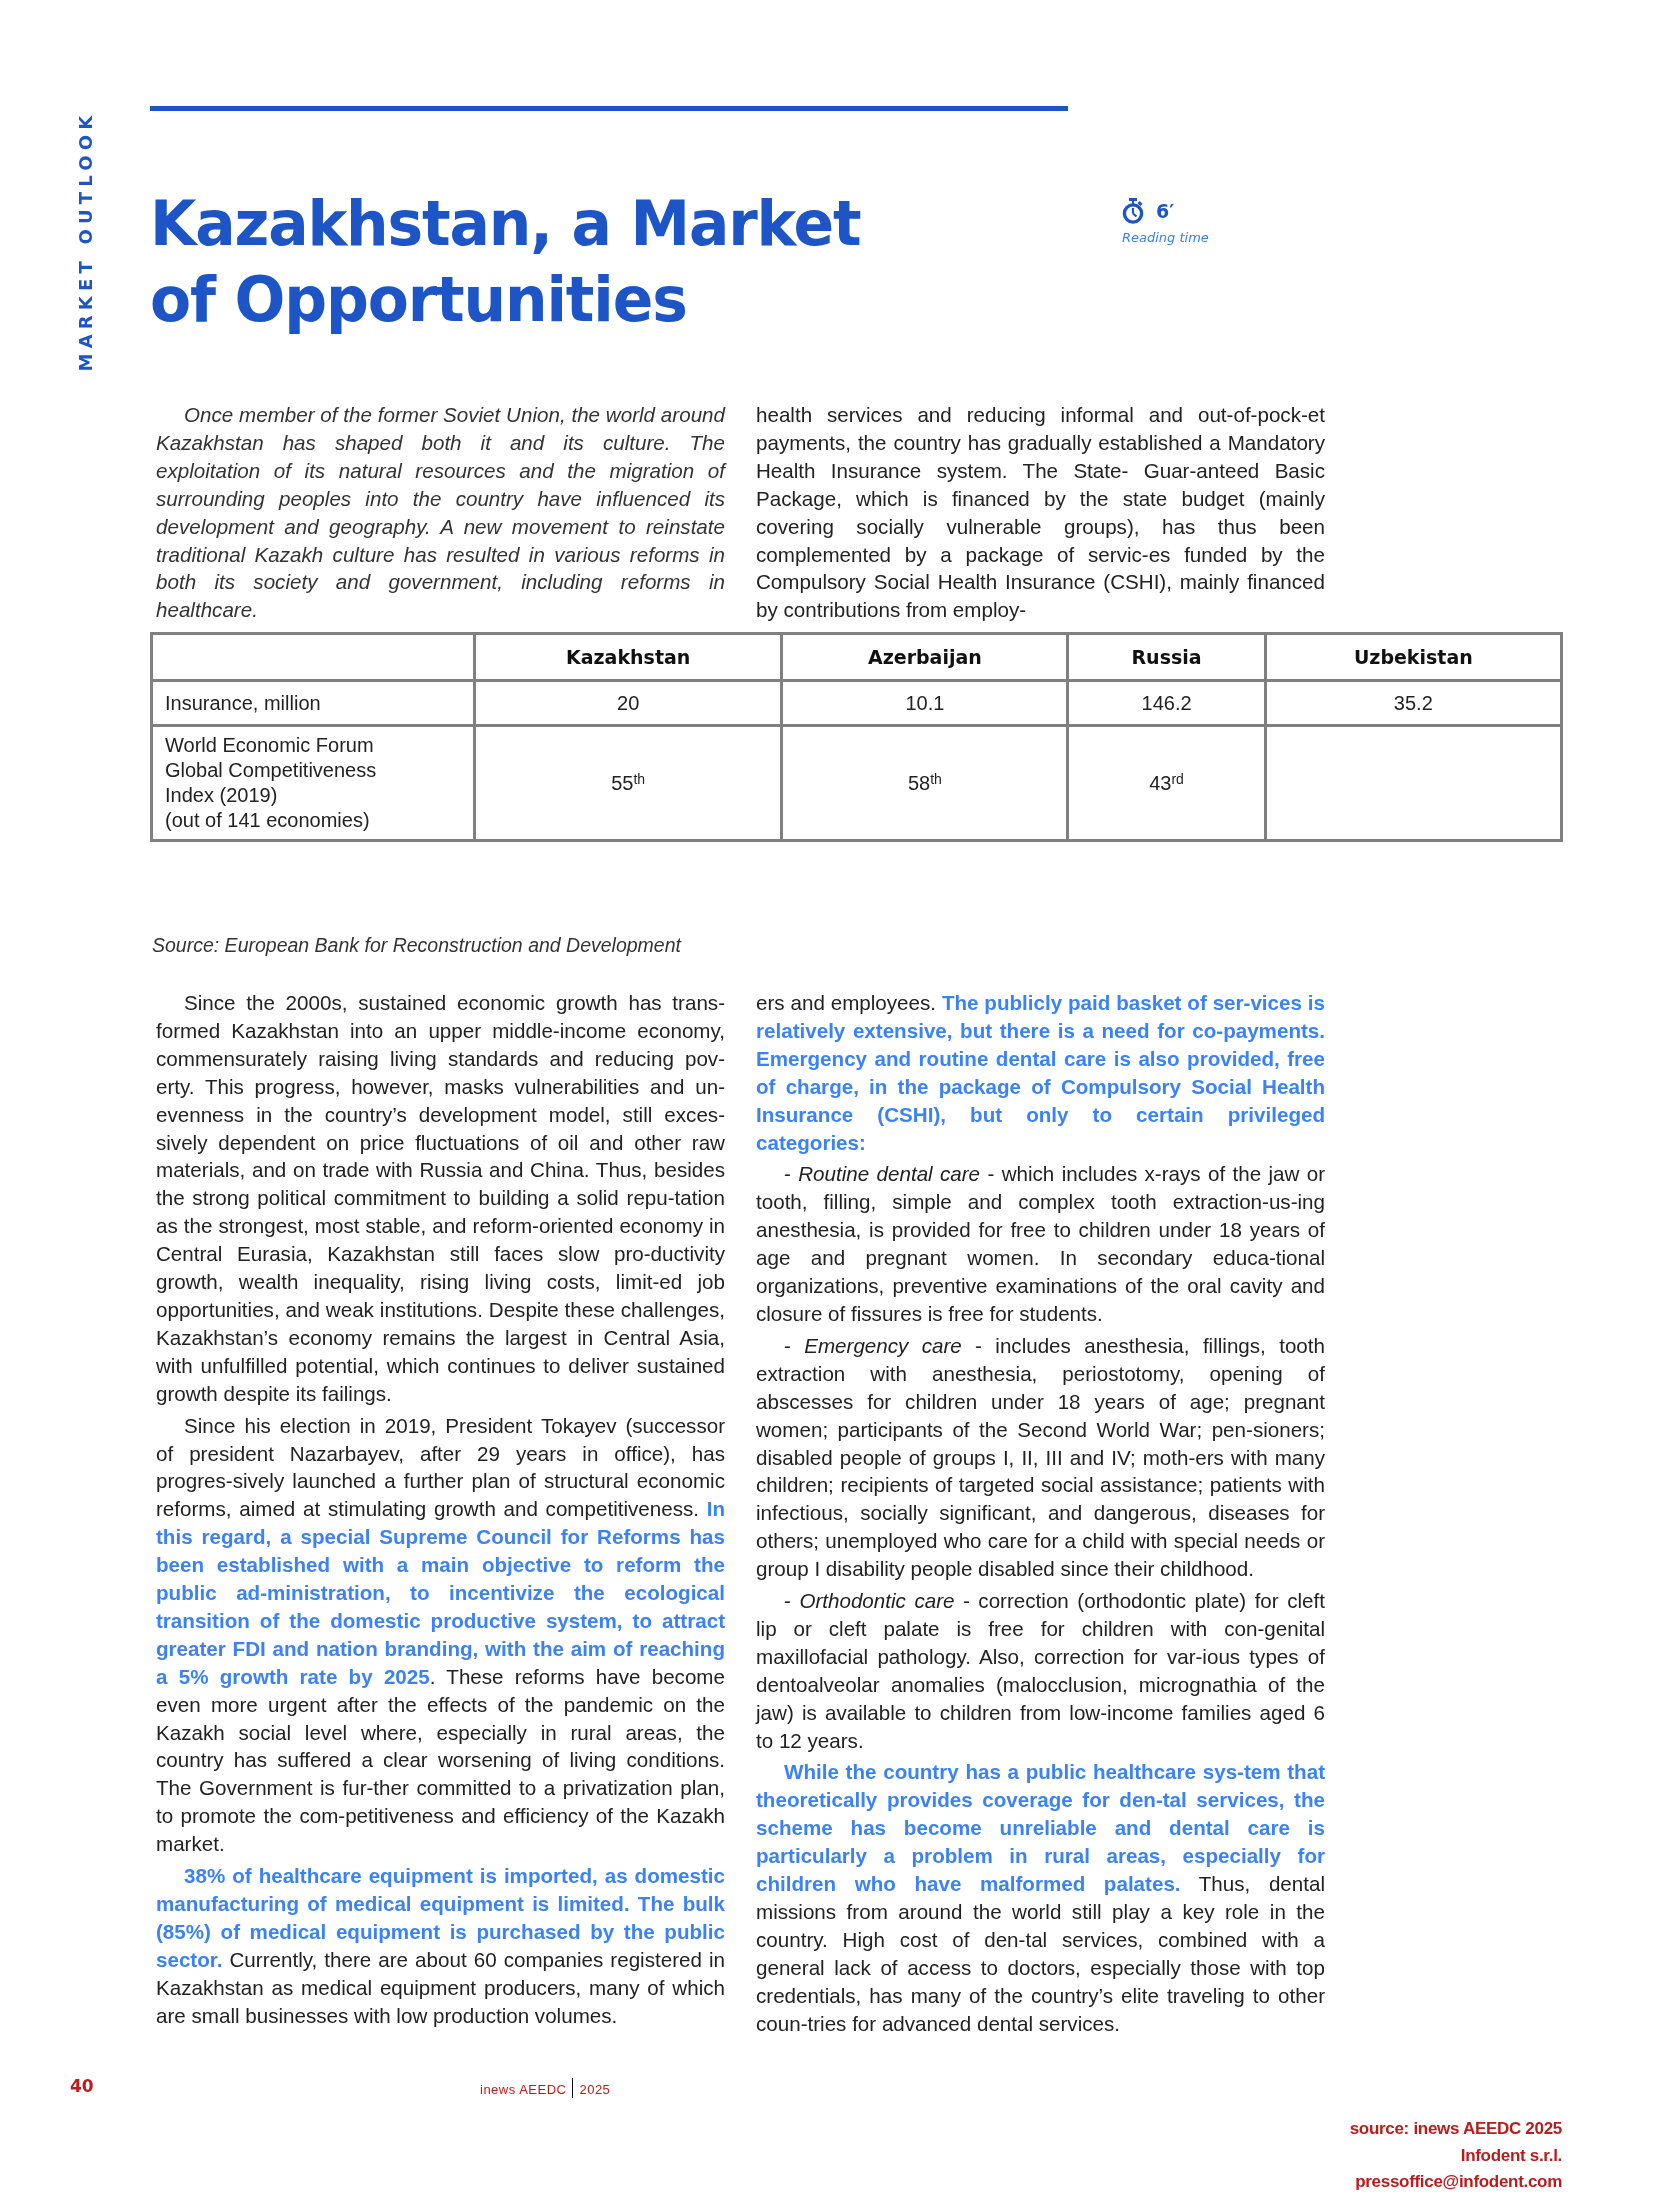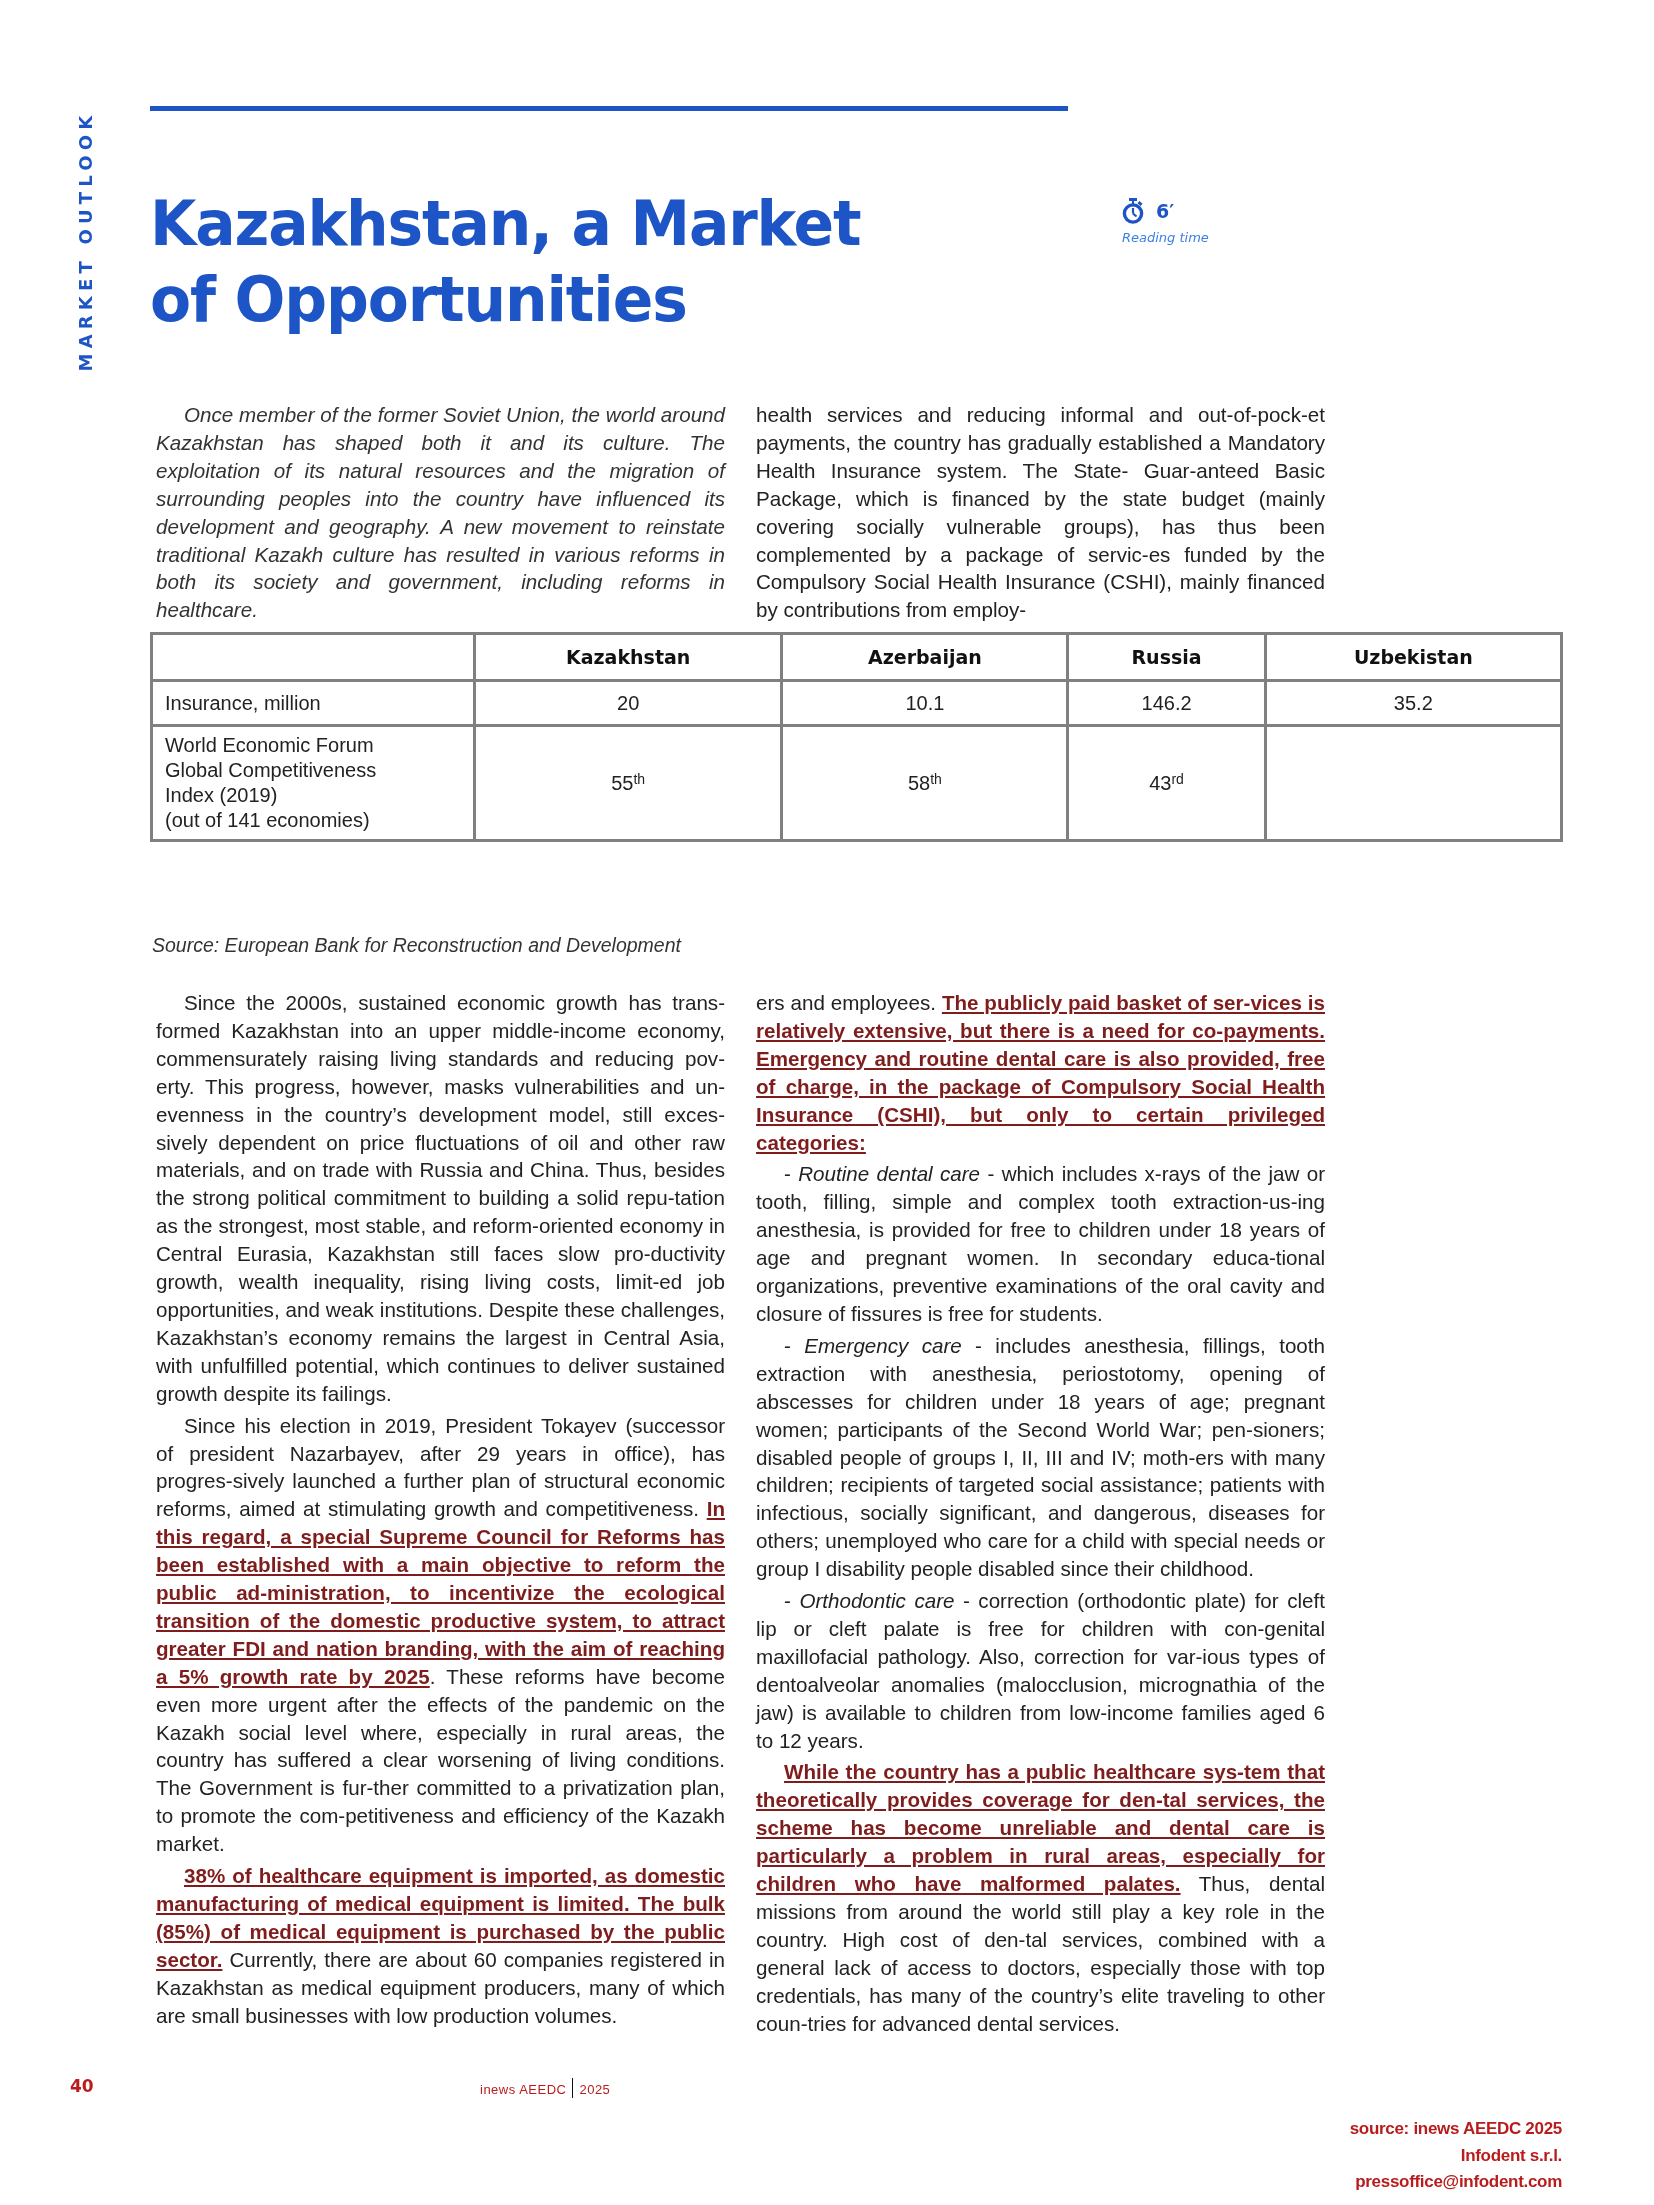--- a/index.html
+++ b/index.html
@@ -12,21 +12,21 @@
   .reading { left:1122px; top:198px; width:160px; }
   .reading .row { display:flex; align-items:center; gap:12px; }
   .stopwatch { width:22px; height:26px; }
   .reading .mins { font-family:"DejaVu Sans", sans-serif; font-weight:bold; font-size:19px; color:#1d55c6; }
   .reading .lbl { font-family:"DejaVu Sans", sans-serif; font-style:italic; font-size:13px; color:#3c7fe6; margin-top:6px; }
 
   .col { position:absolute; width:577px; font-size:20.6px; line-height:27.9px; text-align:justify; hyphens:manual; color:#222; }
   .col p { margin:4px; text-indent:28px; }
   .col p.noindent { text-indent:0; }
   .col .it { font-style:italic; }
-  .col b { font-weight:bold; color:#7f1d1d;text-decoration:underline; }
+  .col b { font-weight:bold; color:#3b82f6; }
   .intro { left:152px; top:397px; font-style:italic; color:#333; }
   .intro-r { left:752px; top:397px; }
   .body-l { left:152px; top:985px; }
   .body-r { left:752px; top:985px; }
 
   table.data { position:absolute; left:150px; top:632px; width:1413px; border-collapse:collapse; font-size:20px; color:#222; }
   table.data th, table.data td { border:3px solid #808080; padding:0 12px; }
   table.data th { height:44px; font-family:"DejaVu Sans", sans-serif; font-weight:bold; font-size:19px; color:#111; text-align:center; }
   table.data td { height:42px; text-align:center; }
   table.data td.rowh { text-align:left; width:296px; line-height:25px; }

